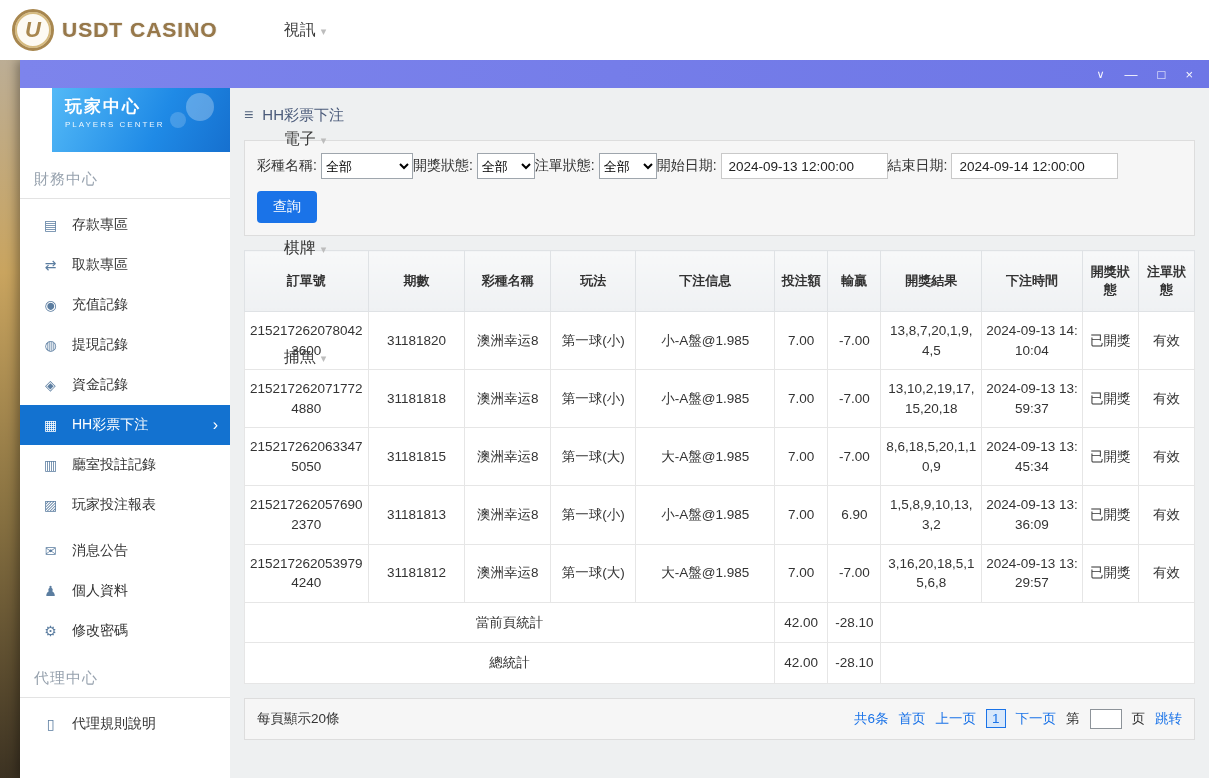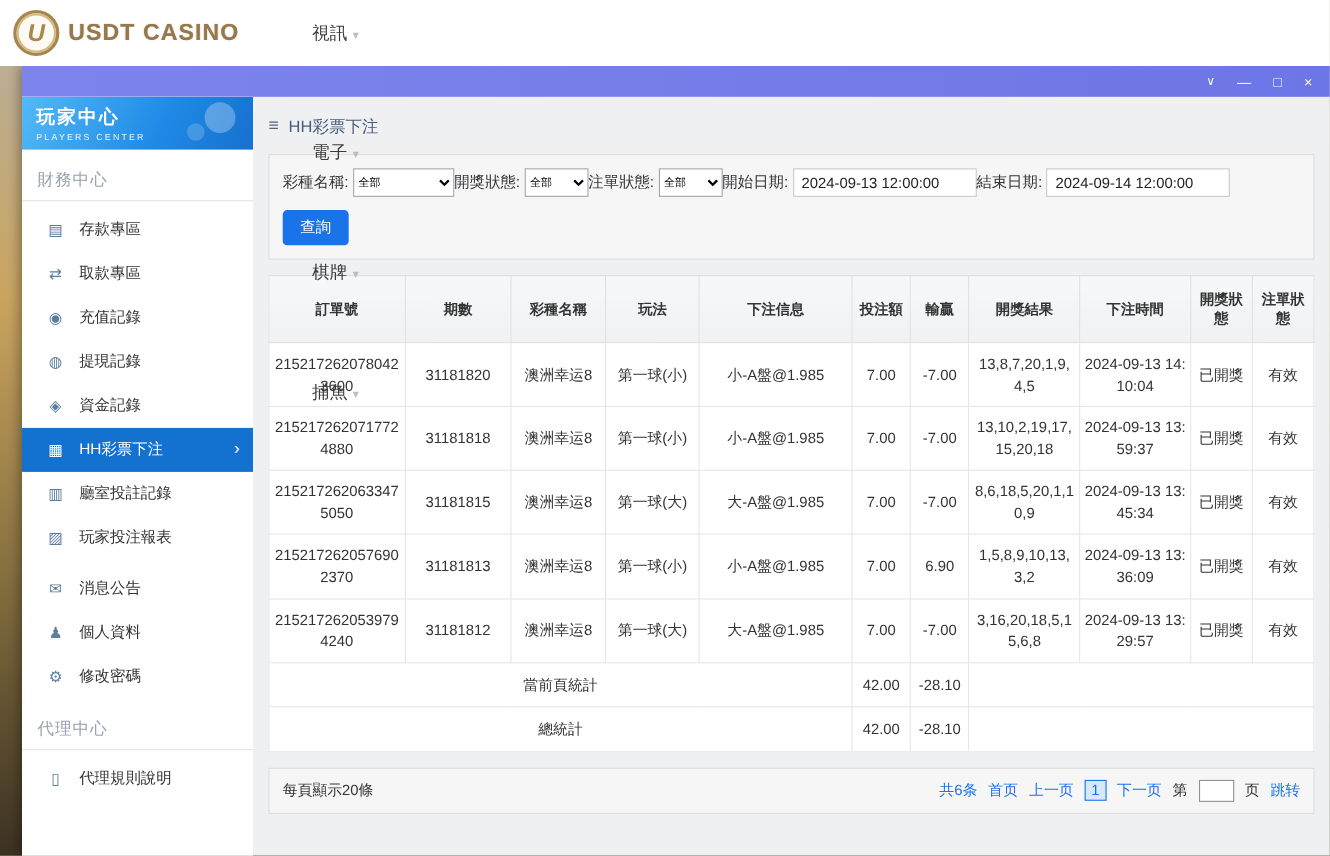--- a/index.html
+++ b/index.html
@@ -47,23 +47,23 @@
     gap: 20px; padding-right: 16px; color: #fff;
   }
   .wc { cursor: pointer; font-size: 13px; line-height: 1; opacity: .95; }
   .wc-collapse { font-size: 11px; }
 
   .modal-body { flex: 1; display: flex; min-height: 0; }
 
   
   .sidebar { width: 210px; flex: 0 0 210px; background: #fff; overflow: hidden; }
   .player-header {
-    height: 48px; position: relative; overflow: hidden;
+    height: 64px; position: relative; overflow: hidden;
     background: linear-gradient(115deg, #53b9f7 0%, #1f8ae6 60%, #1670cf 100%);
-    color: #fff; padding: 7px 0 0 13px;
+    color: #fff; padding: 7px 0 0 13px; margin-left: 32px;
   }
   .player-header::before {
     content: ""; position: absolute; right: 16px; top: 5px; width: 28px; height: 28px;
     border-radius: 50%; background: rgba(255,255,255,.28);
   }
   .player-header::after {
     content: ""; position: absolute; right: 44px; top: 24px; width: 16px; height: 16px;
     border-radius: 50%; background: rgba(255,255,255,.18);
   }
   .ph-title { font-size: 17px; font-weight: bold; letter-spacing: 2px; }
@@ -90,21 +90,21 @@
   .hamburger { font-size: 16px; color: #55657f; cursor: pointer; line-height: 1; }
 
   .filter-panel {
     margin-top: 14px; background: #f6f6f6; border: 1px solid #dddddd;
     padding: 12px; font-size: 14px;
   }
   .filter-row { display: flex; align-items: center; }
   .filter-row label { color: #333; margin-right: 4px; }
   .fgap { margin-left: 0; }
   select {
-    height: 26px; font-size: 10px; border: 1px solid #9fa6ad; background: #fff;
+    height: 26px; font-size: 13px; border: 1px solid #9fa6ad; background: #fff;
     font-family: "Liberation Sans", "DejaVu Sans", sans-serif;
   }
   .sel-wide { width: 92px; }
   .sel-small { width: 58px; }
   .date-input {
     height: 26px; width: 167px; border: 1px solid #c9c9c9; background: #fff;
     padding: 2px 7px; font-size: 13.5px; color: #222;
     font-family: "Liberation Sans", "DejaVu Sans", sans-serif;
   }
   .search-btn {

